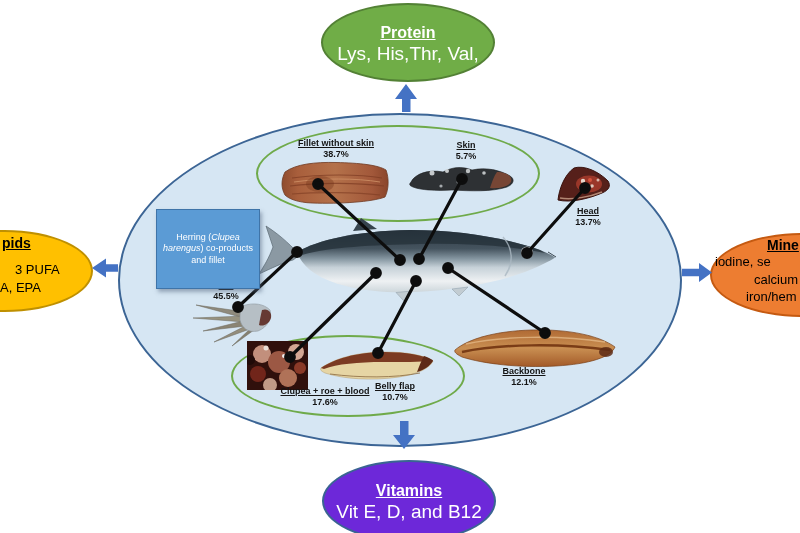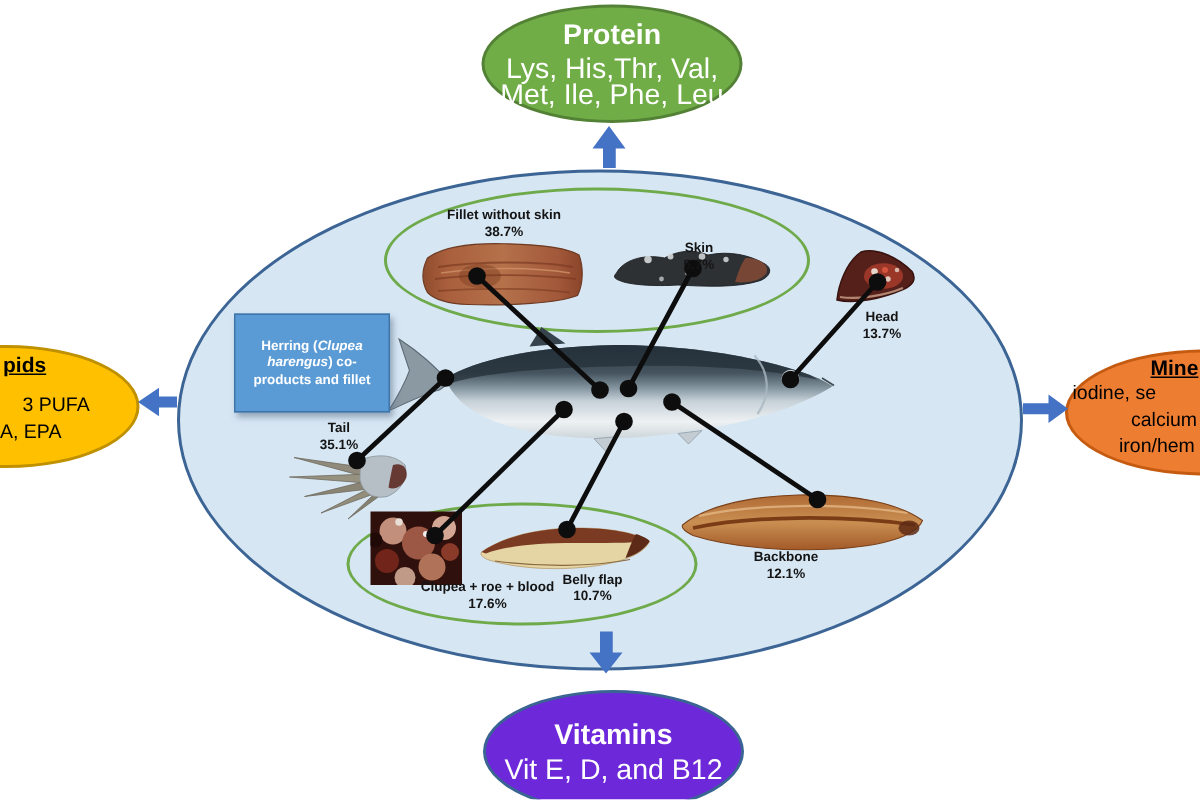--- a/index.html
+++ b/index.html
@@ -18,36 +18,36 @@
   .green-bottom{left:231px;top:335px;width:230px;height:78px;}
   
   .node{
     border-radius:50%;display:flex;flex-direction:column;align-items:center;
     justify-content:center;color:#fff;text-align:center;
   }
   .node-protein{left:321px;top:3px;width:170px;height:75px;background:#70AD47;border:2.5px solid #538135;}
   .node-vitamins{left:322px;top:460px;width:170px;height:78px;background:#6d28d9;border:2.5px solid #3A6492;}
   .node-lipids{left:-84px;top:230px;width:173px;height:78px;background:#FFC000;border:2px solid #BF9000;}
   .node-minerals{left:710px;top:233px;width:182px;height:80px;background:#ED7D31;border:2px solid #C55A11;}
-  .node-title{font-size:19px;font-weight:bold;margin-bottom:3px;}
+  .node-title{font-size:16px;font-weight:bold;text-decoration:underline;margin-bottom:3px;}
   .node-line{font-size:19px;line-height:17px;}
   
   .frag{position:absolute;color:#000000;white-space:nowrap;z-index:8;}
   .frag-title{font-size:14px;font-weight:bold;text-decoration:underline;}
   .frag-line{font-size:13px;}
   
   .part-label{position:absolute;text-align:center;color:#141414;font-size:9px;
     font-weight:bold;line-height:10.5px;z-index:6;}
-  .pname{display:block;white-space:nowrap;}
+  .pname{display:block;text-decoration:underline;white-space:nowrap;}
   .ppct{display:block;}
   
   .caption-box{
-    left:156px;top:209px;width:104px;height:66px;background:#5B9BD5;
+    left:156px;top:209px;width:104px;height:80px;background:#5B9BD5;
     border:1.5px solid #3F74A8;box-shadow:2px 3px 4px rgba(80,100,125,.5);
-    color:#fff;font-size:9px;font-weight:bold;text-align:center;line-height:11.5px;
+    color:#fff;font-size:9px;font-weight:normal;text-align:center;line-height:11.5px;
     display:flex;flex-direction:column;justify-content:center;padding:3px 3px;box-sizing:border-box;
     z-index:6;
   }
   .caption-box .species{font-style:italic;}
   #art{left:0;top:0;z-index:5;}
 </style>
 </head>
 <body>
 
 <div id="canvas">
@@ -222,31 +222,31 @@
       <polygon points="404,449 393,435 400,435 400,421 408.5,421 408.5,435 415,435"></polygon>
       <polygon points="92,268 106,258.5 106,264.3 118,264.3 118,271.7 106,271.7 106,277.5"></polygon>
       <polygon points="712,272.5 699,263 699,268.8 682,268.8 682,276.2 699,276.2 699,282"></polygon>
     </g>
   </svg>
 
   <div class="part-label" style="left:266px;top:138px;width:140px">
     <span class="pname">Fillet without skin</span>
     <span class="ppct">38.7%</span>
   </div>
-  <div class="part-label" style="left:426px;top:160px;width:80px">
+  <div class="part-label" style="left:426px;top:140px;width:80px">
     <span class="pname">Skin</span>
     <span class="ppct">5.7%</span>
   </div>
   <div class="part-label" style="left:548px;top:206px;width:80px">
     <span class="pname">Head</span>
     <span class="ppct">13.7%</span>
   </div>
   <div class="part-label" style="left:186px;top:280px;width:80px">
     <span class="pname">Tail</span>
-    <span class="ppct">35.1%</span>
+    <span class="ppct">45.5%</span>
   </div>
   <div class="part-label" style="left:250px;top:386px;width:150px">
     <span class="pname">Clupea + roe + blood</span>
     <span class="ppct">17.6%</span>
   </div>
   <div class="part-label" style="left:355px;top:381px;width:80px">
     <span class="pname">Belly flap</span>
     <span class="ppct">10.7%</span>
   </div>
   <div class="part-label" style="left:484px;top:366px;width:80px">
@@ -256,21 +256,20 @@
 
   <div class="abs caption-box">
     <span>
       <span>Herring (</span><span class="species">Clupea harengus</span><span>) co-products and fillet</span>
     </span>
   </div>
 
   <div class="abs node node-protein">
     <span class="node-title">Protein</span>
     <span class="node-line">Lys, His,Thr, Val,</span>
-    <span class="node-line">Met, Ile, Phe, Leu</span>
   </div>
 
   <div class="abs node node-vitamins">
     <span class="node-title">Vitamins</span>
     <span class="node-line">Vit E, D, and B12</span>
   </div>
 
   <div class="abs node node-lipids"></div>
   <span class="frag frag-title" style="left:2px;top:235px">pids</span>
   <span class="frag frag-line" style="left:15px;top:262px">3 PUFA</span>

